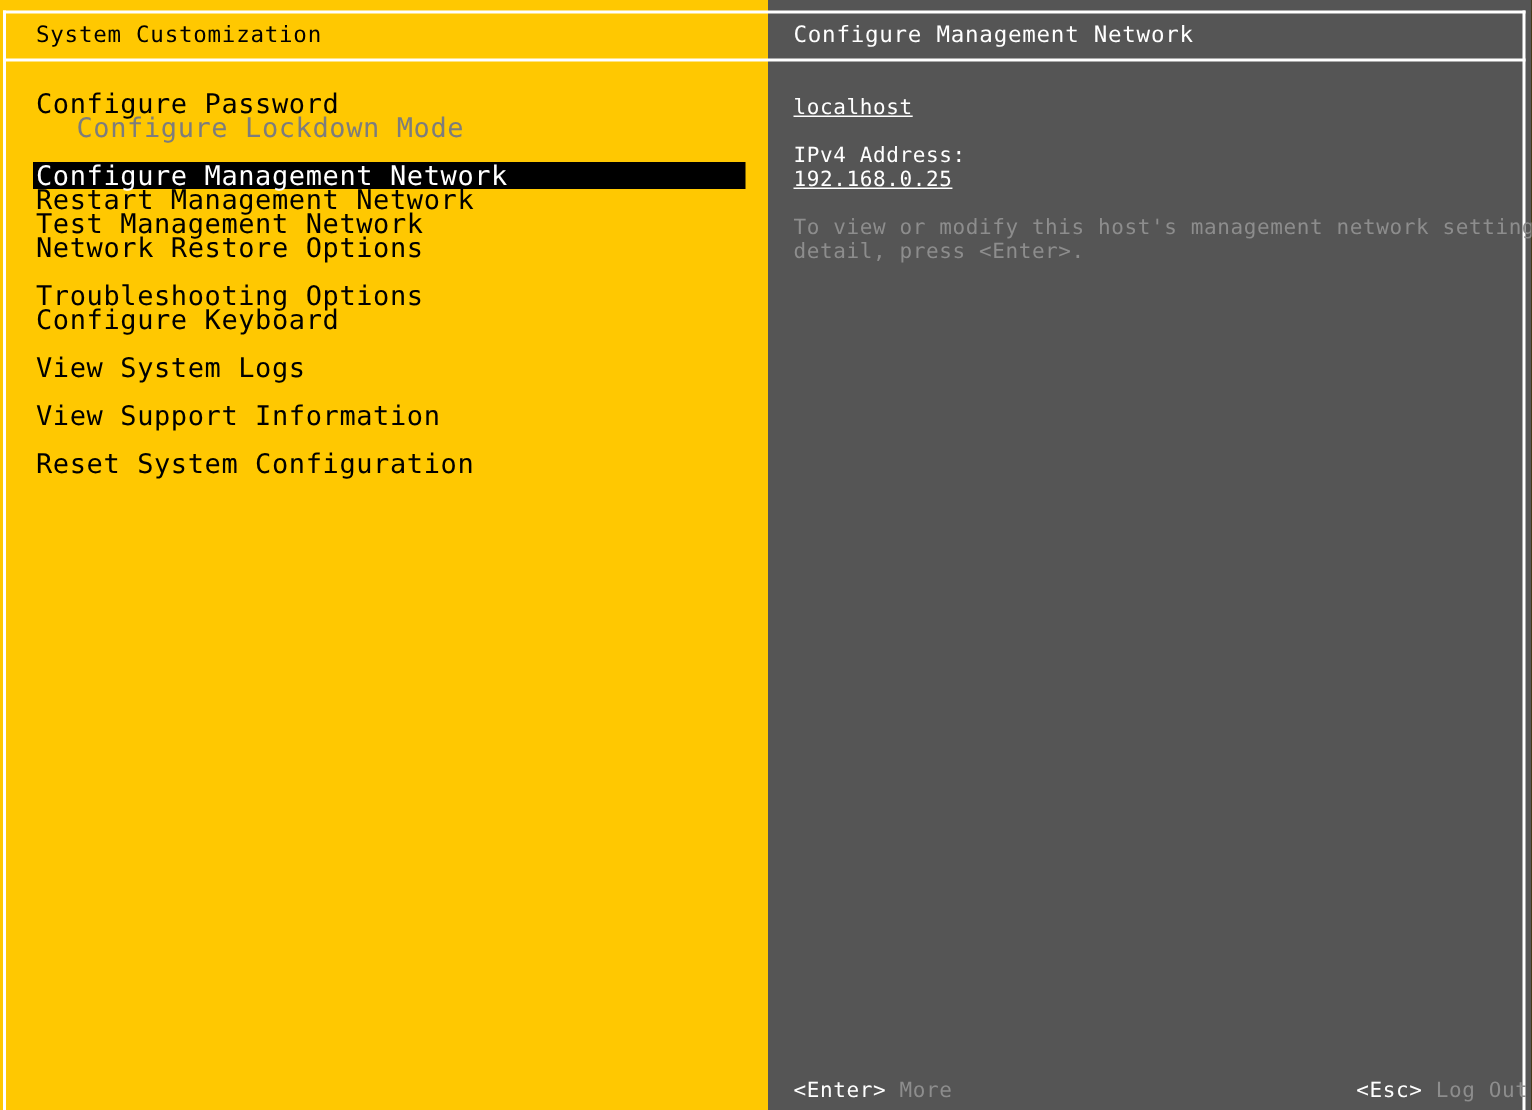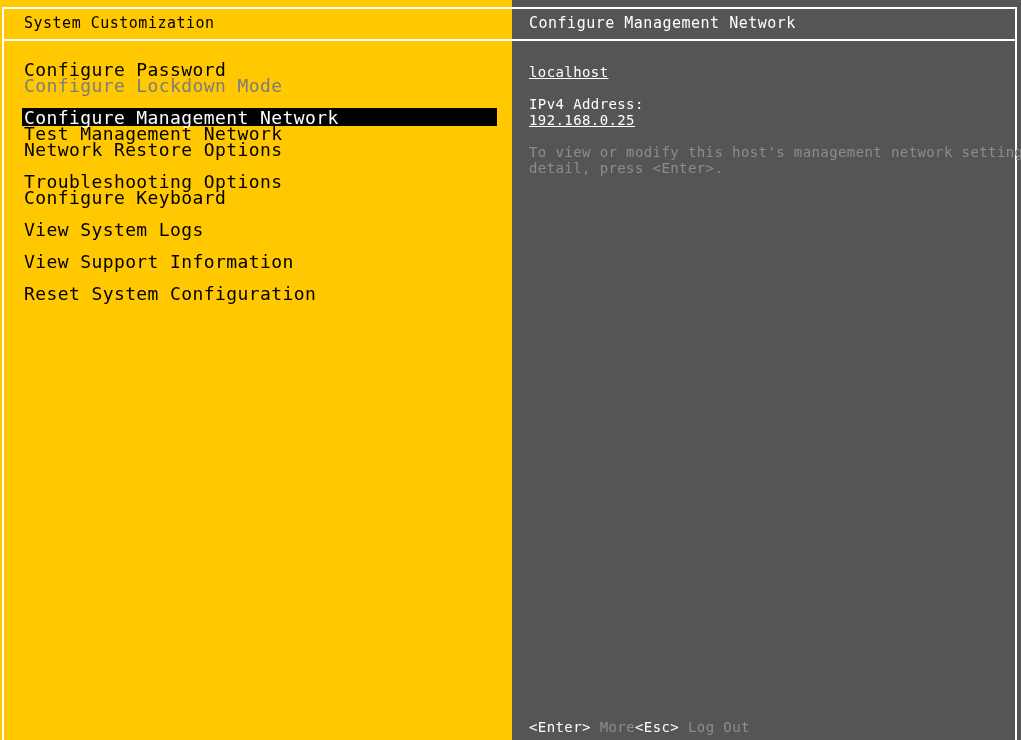--- a/index.html
+++ b/index.html
@@ -80,20 +80,21 @@
     line-height: 16px;
     font-size: 18px;
     letter-spacing: 0.4px;
     color: #000000;
     padding-left: 24px;
     white-space: nowrap;
     box-sizing: border-box;
   }
   .menu-item.disabled {
     color: #7d7d7d;
+    margin-left: 27px;
   }
   .menu-item.selected {
     color: #ffffff;
   }
   .menu-item.selected::before {
     content: "";
     position: absolute;
     left: 22px;
     top: -2px;
     width: 475px;
@@ -181,21 +182,21 @@
   }
 
   
   .statusbar {
     position: absolute;
     left: 17px;
     right: 2px;
     bottom: 4px;
     height: 18px;
     display: flex;
-    justify-content: flex-start;
+    justify-content: space-between;
     align-items: center;
     font-size: 14px;
     line-height: 18px;
     letter-spacing: 0.4px;
   }
   .status-group {
     white-space: nowrap;
   }
   .status-key {
     color: #ffffff;
@@ -215,20 +216,21 @@
     <div class="frame-left"></div>
 
     <div class="header-title">System Customization</div>
     <div class="header-rule"></div>
 
     <div class="menu" id="left-menu">
         <div class="menu-item"><span>Configure Password</span></div>
         <div class="menu-item disabled"><span>Configure Lockdown Mode</span></div>
         <div class="menu-gap"></div>
         <div class="menu-item selected"><span>Configure Management Network</span></div>
+        <div class="menu-item"><span>Restart Management Network</span></div>
         <div class="menu-item"><span>Test Management Network</span></div>
         <div class="menu-item"><span>Network Restore Options</span></div>
         <div class="menu-gap"></div>
         <div class="menu-item"><span>Troubleshooting Options</span></div>
         <div class="menu-item"><span>Configure Keyboard</span></div>
         <div class="menu-gap"></div>
         <div class="menu-item"><span>View System Logs</span></div>
         <div class="menu-gap"></div>
         <div class="menu-item"><span>View Support Information</span></div>
         <div class="menu-gap"></div>

